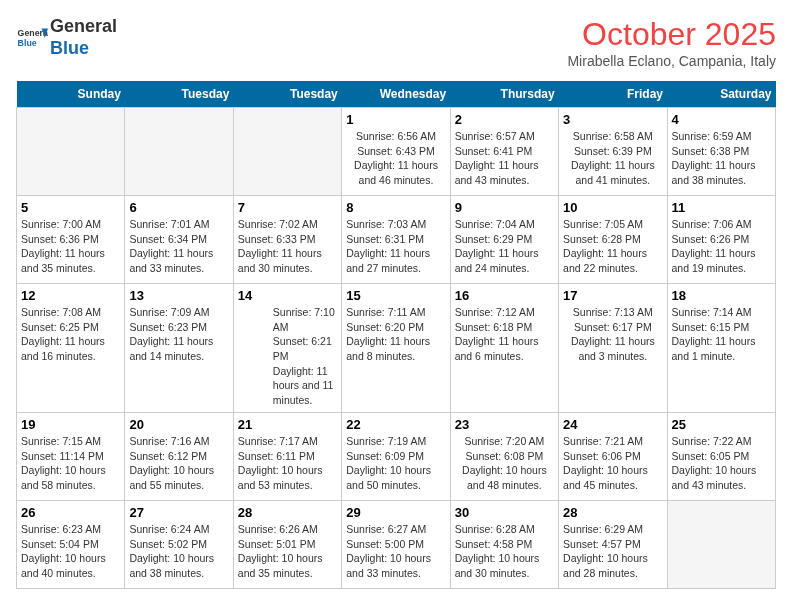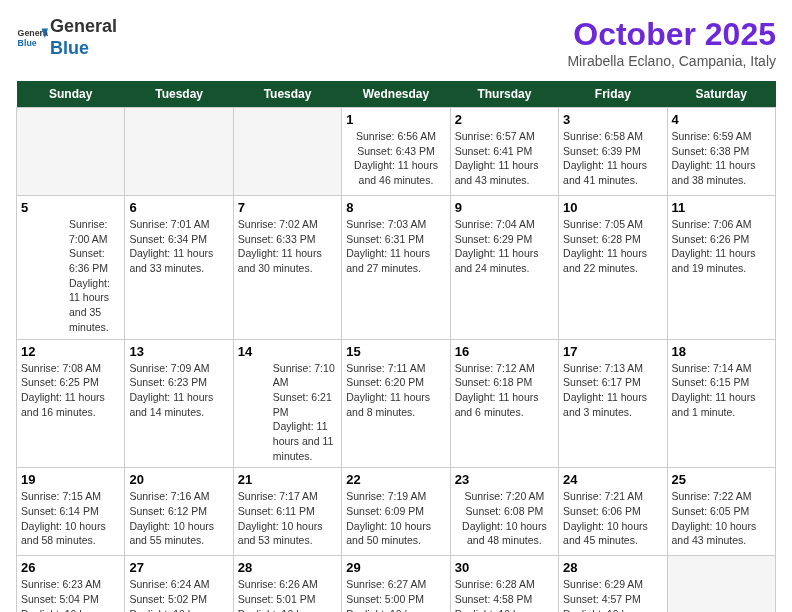--- a/index.html
+++ b/index.html
@@ -30,37 +30,37 @@
     .logo-icon {
       width: 32px;
       height: 32px;
       margin-right: 2px;
     }
     .title-block {
       text-align: right;
     }
     .month-title {
       font-size: 32px;
-      font-weight: bold;
-      color: #6d28d9;
+      font-weight: normal;
+      color: #ef4444;
     }
     .location {
       font-size: 14px;
       color: #555;
     }
     table {
       width: 100%;
       border-collapse: collapse;
       font-size: 11px;
     }
     thead th {
-      background: #14532d;
+      background: #0369a1;
       color: #fff;
       padding: 6px 4px;
-      text-align: center;
+      text-align: right;
       font-size: 12px;
       font-weight: bold;
     }
     tbody td {
       border: 1px solid #ccc;
       vertical-align: top;
       padding: 4px;
       width: 108px;
       min-height: 80px;
       height: 88px;
@@ -131,35 +131,35 @@
 Daylight: 11 hours and 46 minutes.</div>
         </td>
         <td>
           <div class="day-number">2</div>
           <div class="day-info" style="white-space: pre-line;">Sunrise: 6:57 AM
 Sunset: 6:41 PM
 Daylight: 11 hours and 43 minutes.</div>
         </td>
         <td>
           <div class="day-number">3</div>
-          <div class="day-info" style="white-space: pre-line;">Sunrise: 6:58 AM
+          <div class="day-info" style="white-space: pre-line; text-align: center;">Sunrise: 6:58 AM
 Sunset: 6:39 PM
 Daylight: 11 hours and 41 minutes.</div>
         </td>
         <td>
           <div class="day-number">4</div>
           <div class="day-info" style="white-space: pre-line;">Sunrise: 6:59 AM
 Sunset: 6:38 PM
 Daylight: 11 hours and 38 minutes.</div>
         </td>
       </tr>
       <tr>
         <td>
           <div class="day-number">5</div>
-          <div class="day-info" style="white-space: pre-line; margin-left: 48px;">Sunrise: 7:00 AM
+          <div class="day-info" style="white-space: pre-line;">Sunrise: 7:00 AM
 Sunset: 6:36 PM
 Daylight: 11 hours and 35 minutes.</div>
         </td>
         <td>
           <div class="day-number">6</div>
           <div class="day-info" style="white-space: pre-line;">Sunrise: 7:01 AM
 Sunset: 6:34 PM
 Daylight: 11 hours and 33 minutes.</div>
         </td>
         <td>
@@ -219,36 +219,36 @@
 Daylight: 11 hours and 8 minutes.</div>
         </td>
         <td>
           <div class="day-number">16</div>
           <div class="day-info" style="white-space: pre-line;">Sunrise: 7:12 AM
 Sunset: 6:18 PM
 Daylight: 11 hours and 6 minutes.</div>
         </td>
         <td>
           <div class="day-number">17</div>
-          <div class="day-info" style="white-space: pre-line;">Sunrise: 7:13 AM
+          <div class="day-info" style="white-space: pre-line; text-align: center;">Sunrise: 7:13 AM
 Sunset: 6:17 PM
 Daylight: 11 hours and 3 minutes.</div>
         </td>
         <td>
           <div class="day-number">18</div>
           <div class="day-info" style="white-space: pre-line;">Sunrise: 7:14 AM
 Sunset: 6:15 PM
 Daylight: 11 hours and 1 minute.</div>
         </td>
       </tr>
       <tr>
         <td>
           <div class="day-number">19</div>
           <div class="day-info" style="white-space: pre-line;">Sunrise: 7:15 AM
-Sunset: 6:14 PM
+Sunset: 11:14 PM
 Daylight: 10 hours and 58 minutes.</div>
         </td>
         <td>
           <div class="day-number">20</div>
           <div class="day-info" style="white-space: pre-line;">Sunrise: 7:16 AM
 Sunset: 6:12 PM
 Daylight: 10 hours and 55 minutes.</div>
         </td>
         <td>
           <div class="day-number">21</div>

